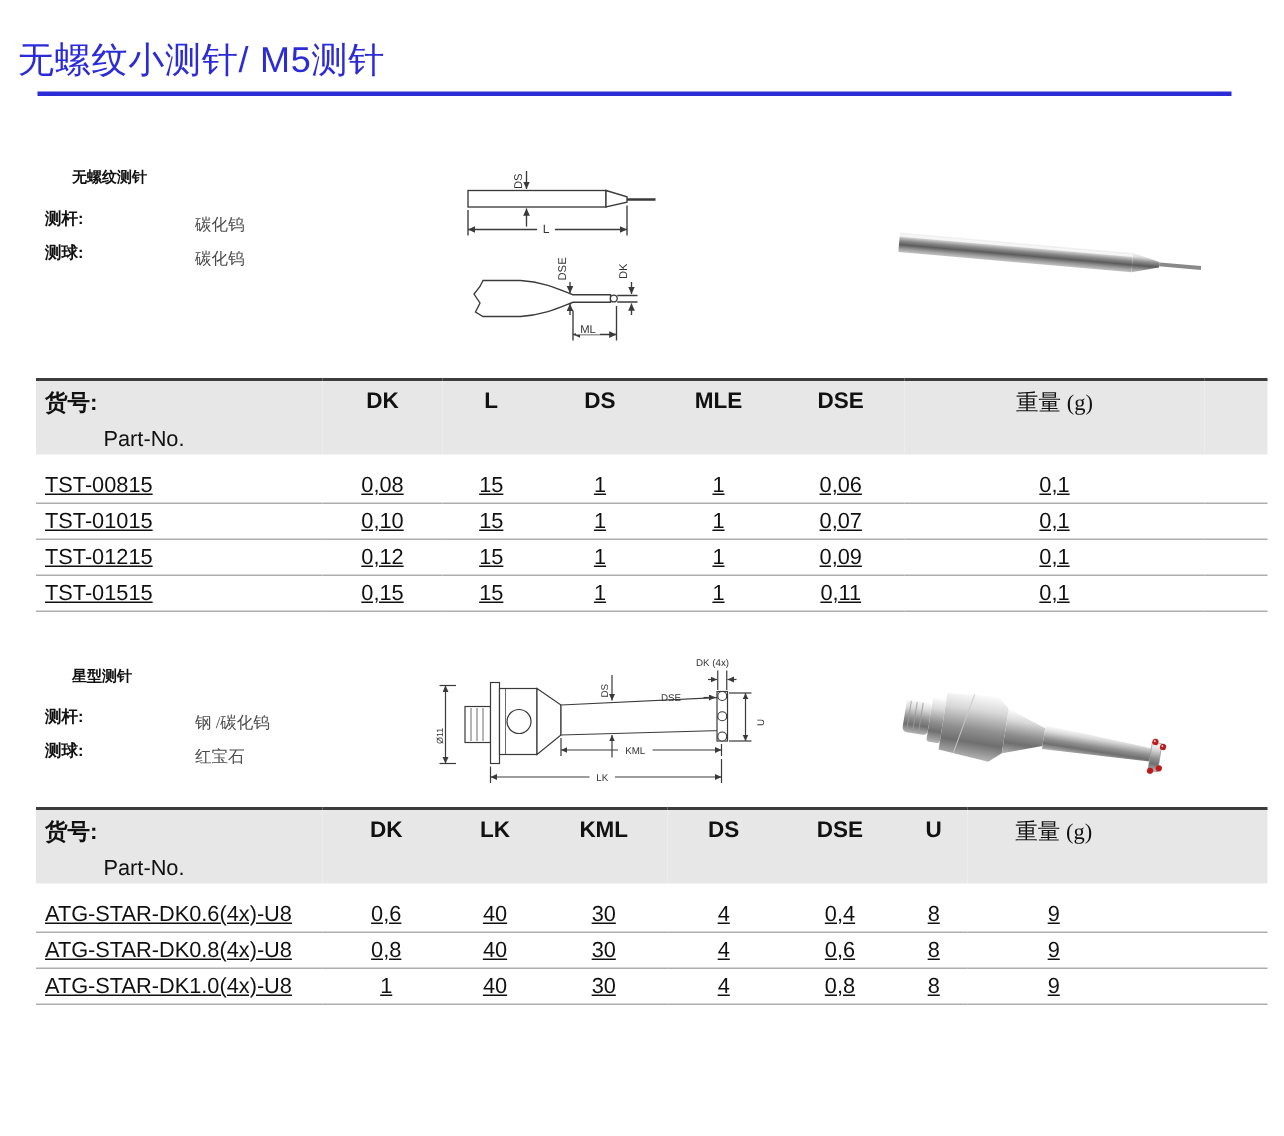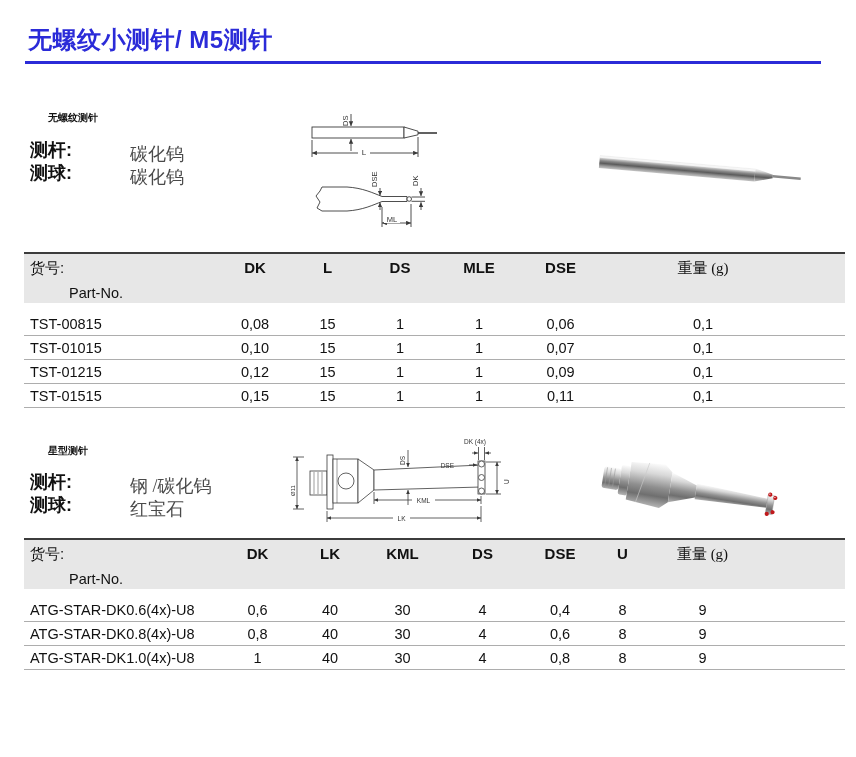--- a/index.html
+++ b/index.html
@@ -1,36 +1,36 @@
 <!DOCTYPE html>
 <html><head>
 <meta charset="utf-8">
 <style>
   html,body{margin:0;padding:0;background:#fff;}
   .page{position:relative;width:856px;height:757px;background:#ffffff;overflow:hidden;
         font-family:"Liberation Sans","DejaVu Sans",sans-serif;color:#111;}
-  .title{position:absolute;left:28px;top:24px;margin:0;font-size:24px;font-weight:700;
+  .title{position:absolute;left:12px;top:24px;margin:0;font-size:24px;font-weight:400;
          color:#2b2bd8;letter-spacing:.5px;}
   .rule{position:absolute;left:25px;top:61px;width:796px;height:3px;background:#2b2bd8;}
   .sec-heading{position:absolute;left:48px;font-size:10px;font-weight:700;}
-  .spec-row{position:absolute;left:30px;height:20px;font-size:18px;white-space:nowrap;}
+  .spec-row{position:absolute;left:30px;height:20px;font-size:11px;white-space:nowrap;}
   .spec-row .lab{font-weight:700;}
   .spec-row .val{position:absolute;left:100px;top:4px;
                  font-family:"Liberation Serif","DejaVu Serif",serif;color:#4a4a4a;}
   .dwg,.photo{position:absolute;}
   .dwg text{font-family:"Liberation Sans","DejaVu Sans",sans-serif;fill:#333;}
   .tbl{position:absolute;left:24px;width:821px;border-collapse:collapse;table-layout:fixed;}
   .tbl thead tr{height:50px;}
   .tbl th{background:#e7e7e7;border-top:2px solid #3c3c3c;vertical-align:top;
           padding:5px 0 0;font-size:15px;font-weight:700;text-align:center;}
   .tbl th.part-th{text-align:left;padding-left:6px;}
-  .th-cn{font-weight:400;font-size:15px;}
+  .th-cn{font-weight:700;font-size:15px;}
   .th-en{font-weight:400;font-size:14.5px;margin-top:7px;margin-left:39px;}
   .tbl th.wt{font-weight:400;font-family:"Liberation Serif","DejaVu Serif",serif;}
-  .tbl td{border-bottom:1px solid #adadad;font-size:14.5px;text-align:center;padding:4px 0 3px;}
+  .tbl td{border-bottom:1px solid #adadad;font-size:14.5px;text-align:center;padding:4px 0 3px;text-decoration:underline;}
   .tbl td.part{text-align:left;padding-left:6px;}
   .tbl tbody tr:first-child td{padding-top:13px;}
 </style>
 </head>
 <body>
 
 <div class="page">
 
   <h1 class="title">无螺纹小测针/ M5测针</h1>
   <div class="rule"></div>

